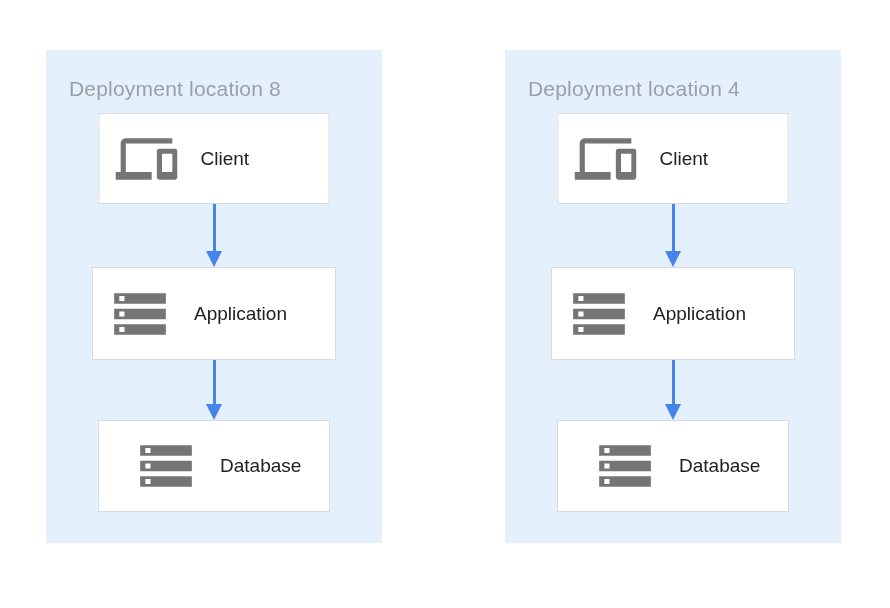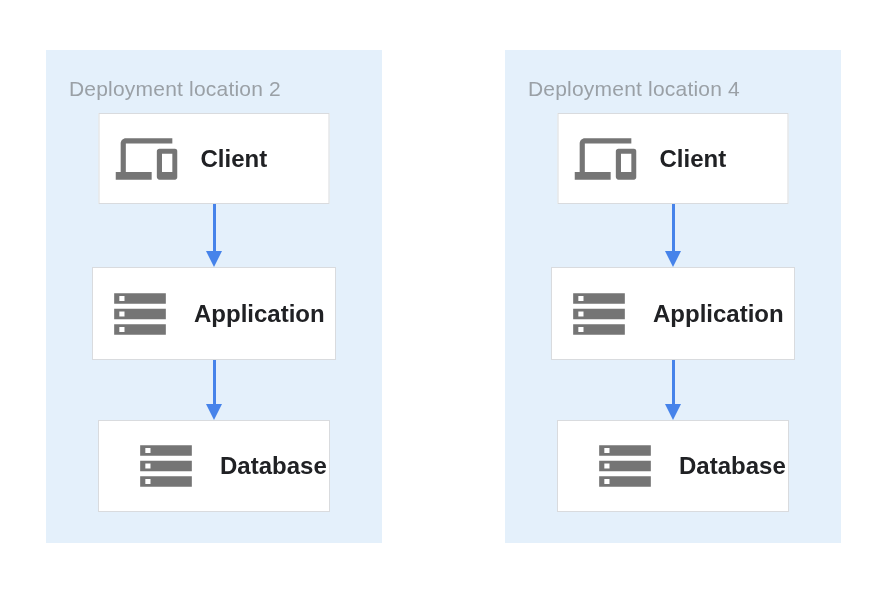--- a/index.html
+++ b/index.html
@@ -38,23 +38,22 @@
     border:1px solid var(--node-border,#d9dbde);
     display:flex;align-items:center;
     padding-left:16px;gap:23px;
   }
   .node--client{top:63px;width:231px;height:91px;}
   .node--application{top:217px;width:244px;height:93px;text-align:right;}
   .node--database{top:370px;width:232px;height:92px;padding-left:36px;}
   .node-icon{flex:0 0 auto;display:flex;align-items:center;justify-content:center;}
   .node-icon svg{display:block;}
   .node-label{
-    font-size:24px;color:var(--label-text,#202124);
+    font-size:19px;color:var(--label-text,#202124);
     white-space:nowrap;
-    font-weight:bold;
   }
   .arrow{
     position:absolute;left:50%;transform:translateX(-50%);
     width:16px;display:flex;flex-direction:column;align-items:center;
   }
   .arrow--one{top:154px;height:63px;}
   .arrow--two{top:310px;height:60px;}
   .arrow-line{
     width:3px;flex:1 1 auto;
     background:var(--arrow-blue,#4683ea);
@@ -65,21 +64,21 @@
     border-right:8px solid transparent;
     border-top:16px solid var(--arrow-blue,#4683ea);
   }
 </style>
 </head>
 <body>
 
 <div class="canvas">
 
   <section class="panel panel--one">
-    <div class="panel-title">Deployment location 2</div>
+    <div class="panel-title">Deployment location 8</div>
 
     <div class="node node--client">
       <span class="node-icon">
         <svg width="62" height="62" viewBox="0 0 24 24" fill="#757575" aria-hidden="true">
           <path d="M4 6h18V4H4c-1.1 0-2 .9-2 2v11H0v3h14v-3H4V6zm19 2h-6c-.55 0-1 .45-1 1v10c0 .55.45 1 1 1h6c.55 0 1-.45 1-1V9c0-.55-.45-1-1-1zm-1 9h-4v-7h4v7z"></path>
         </svg>
       </span>
       <span class="node-label">Client</span>
     </div>
 

